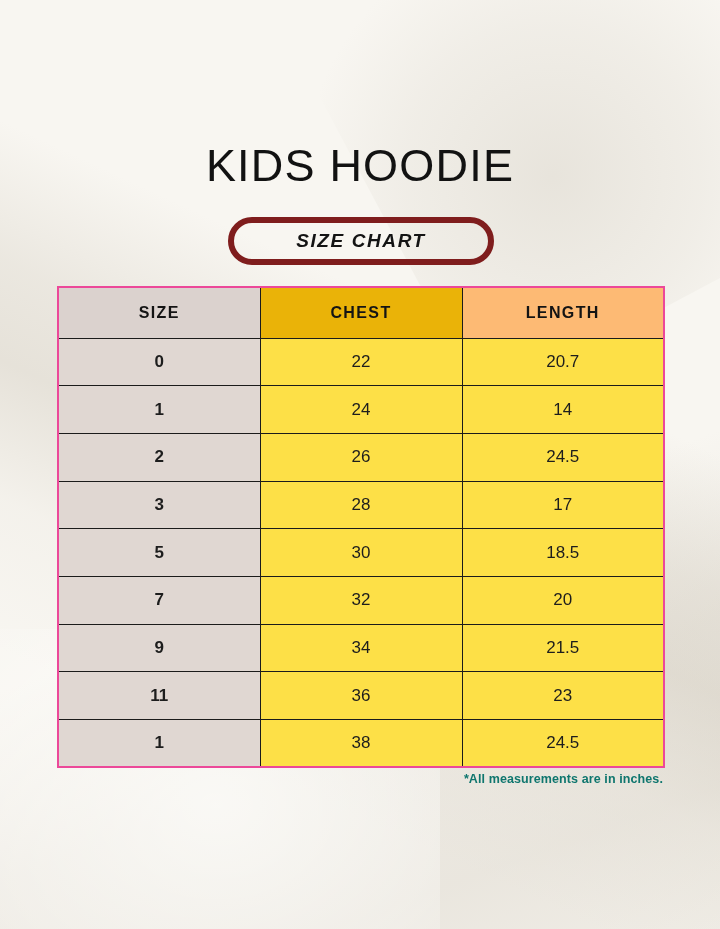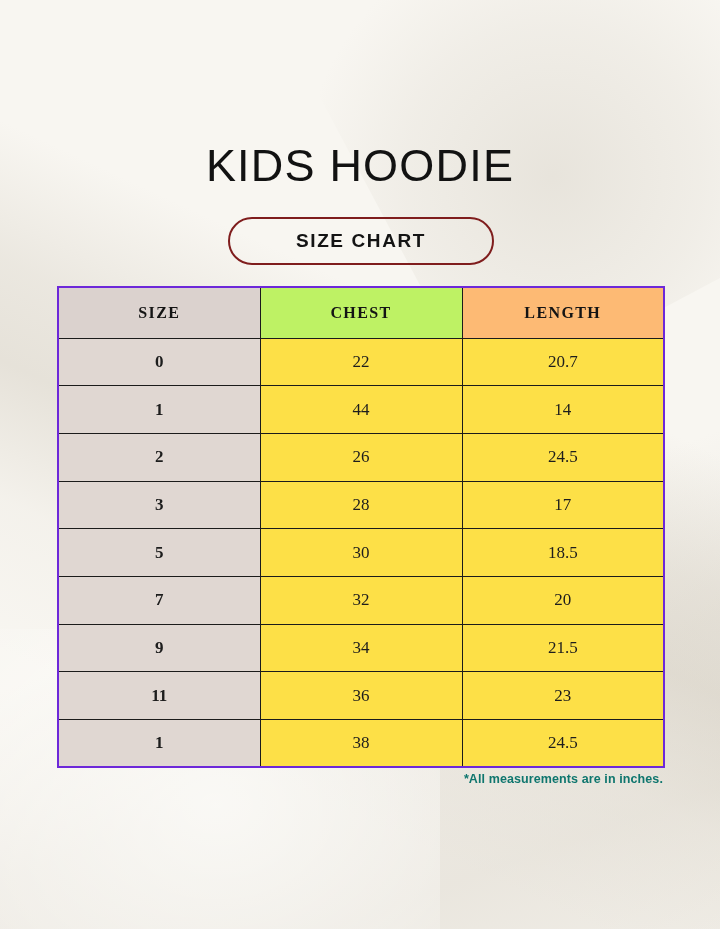--- a/index.html
+++ b/index.html
@@ -101,62 +101,62 @@
     line-height: 1;
     color: #121212;
   }
 
   .badge {
     position: absolute;
     left: 228px;
     top: 217px;
     width: 266px;
     height: 48px;
-    border: 2px solid #7f1d1d;
+    border: 6px solid #7f1d1d;
     border-radius: 24px;
     background: transparent;
     display: flex;
     align-items: center;
     justify-content: center;
+    font-style: italic;
   }
   .badge-label {
     font-size: 19px;
     font-weight: 700;
     letter-spacing: 1.6px;
     color: #141414;
   }
 
   
   .size-table {
     position: absolute;
     left: 57px;
     top: 286px;
     width: 606px;
     border-collapse: collapse;
-    border: 2px solid #6d28d9;
+    border: 2px solid #ec4899;
     table-layout: fixed;
-    font-family: Liberation Serif, serif;
   }
   .size-table th,
   .size-table td {
     border: 1.5px solid #1b1b1b;
     width: 202px;
     text-align: center;
     vertical-align: middle;
   }
 
   .size-table thead th {
     height: 51px;
     font-size: 16px;
     font-weight: 700;
     letter-spacing: 1.4px;
     color: #141414;
   }
   th.col-size  { background: #dbd2ce; }
-  th.col-chest { background: #bef264; }
+  th.col-chest { background: #eab308; }
   th.col-len   { background: #fdba74; }
 
   .size-table tbody td {
     height: 47.7px;
     font-size: 17px;
     color: #1d1d1d;
   }
   td.cell-size {
     background: #e0d7d2;
     font-weight: 700;
@@ -202,21 +202,21 @@
       </tr>
     </thead>
     <tbody>
       <tr>
         <td class="cell-size">0</td>
         <td class="cell-val">22</td>
         <td class="cell-val">20.7</td>
       </tr>
       <tr>
         <td class="cell-size">1</td>
-        <td class="cell-val">44</td>
+        <td class="cell-val">24</td>
         <td class="cell-val">14</td>
       </tr>
       <tr>
         <td class="cell-size">2</td>
         <td class="cell-val">26</td>
         <td class="cell-val">24.5</td>
       </tr>
       <tr>
         <td class="cell-size">3</td>
         <td class="cell-val">28</td>

